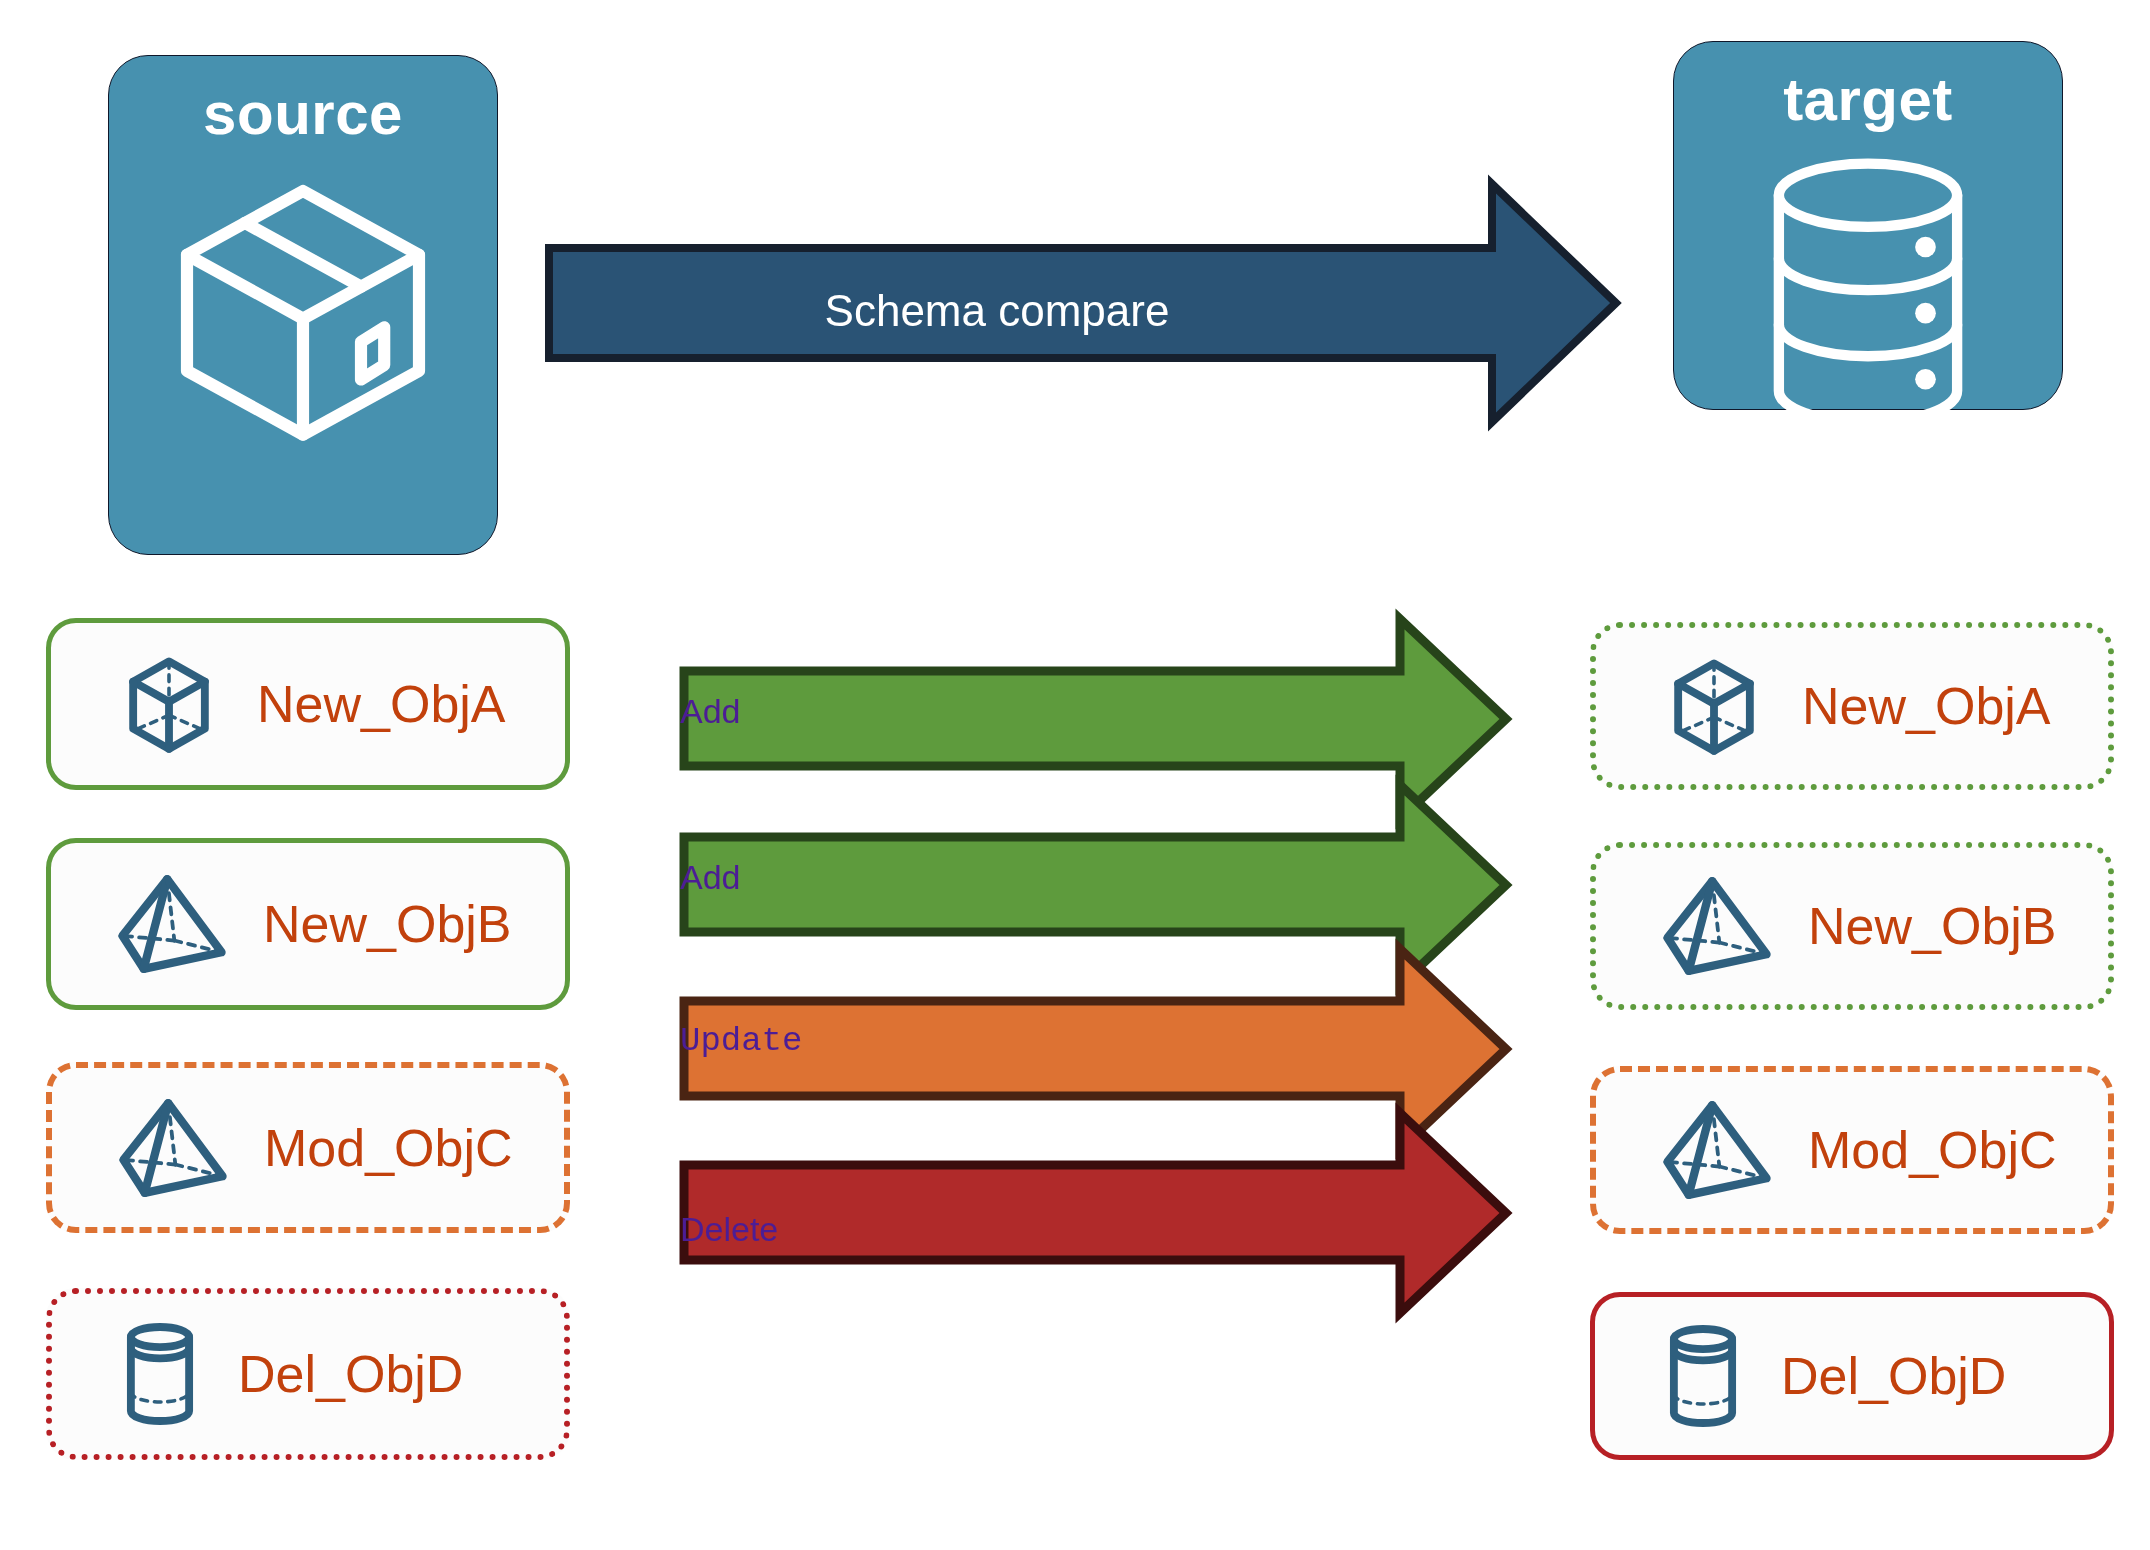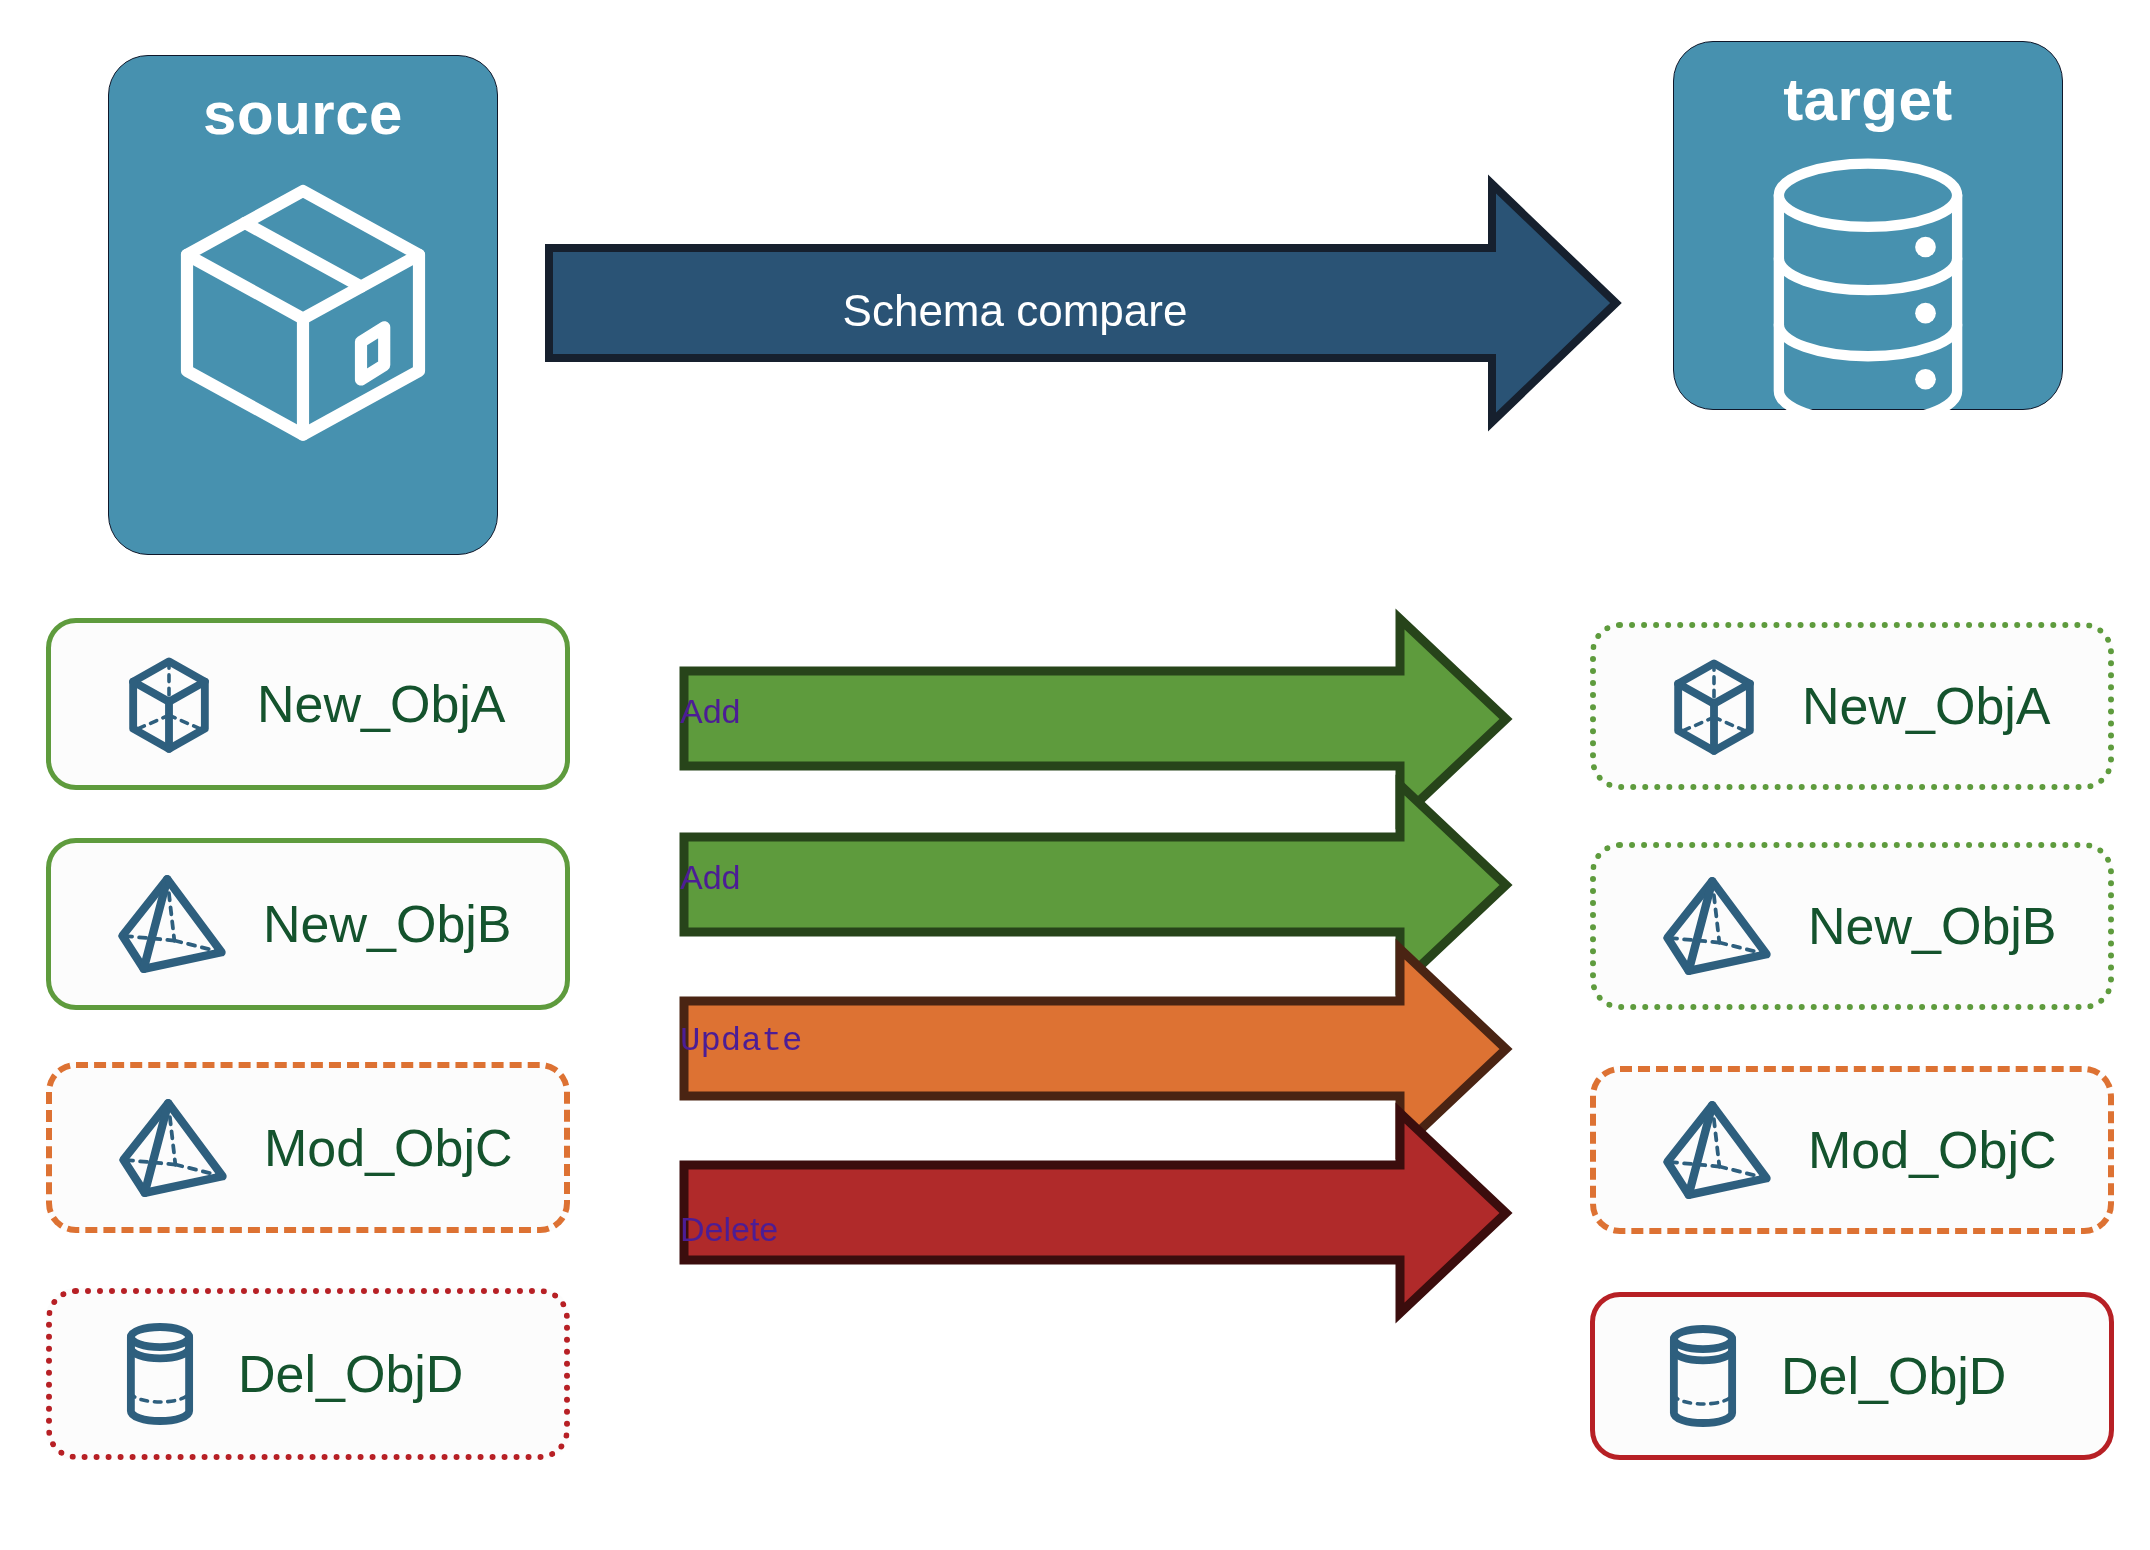--- a/index.html
+++ b/index.html
@@ -53,21 +53,21 @@
     height: 250px;
   }
   .arrow-label {
     position: absolute;
     color: #ffffff;
     font-size: 44px;
     white-space: nowrap;
     user-select: none;
   }
   #compare-arrow-label {
-    left: 545px;
+    left: 527px;
     top: 286px;
     width: 940px;
     text-align: center;
   }
 
   
   .obj-box {
     position: absolute;
     box-sizing: border-box;
     background: #FCFCFC;
@@ -77,21 +77,21 @@
   }
   .obj-box .obj-icon {
     margin-left: 62px;
     flex: 0 0 auto;
     display: flex;
     align-items: center;
   }
   .obj-box .obj-label {
     margin-left: 32px;
     font-size: 52px;
-    color: #14532d;
+    color: #c2410c;
     white-space: nowrap;
     user-select: none;
   }
 
   .left-box  { left: 46px;   width: 524px; }
   .right-box { left: 1590px; width: 524px; }
 
   .b-solid-green   { border: 5px solid #5E9B3D; }
   .b-dotted-green  { border: 6px dotted #5E9B3D; }
   .b-dashed-orange { border: 6px dashed #DD7233; }

